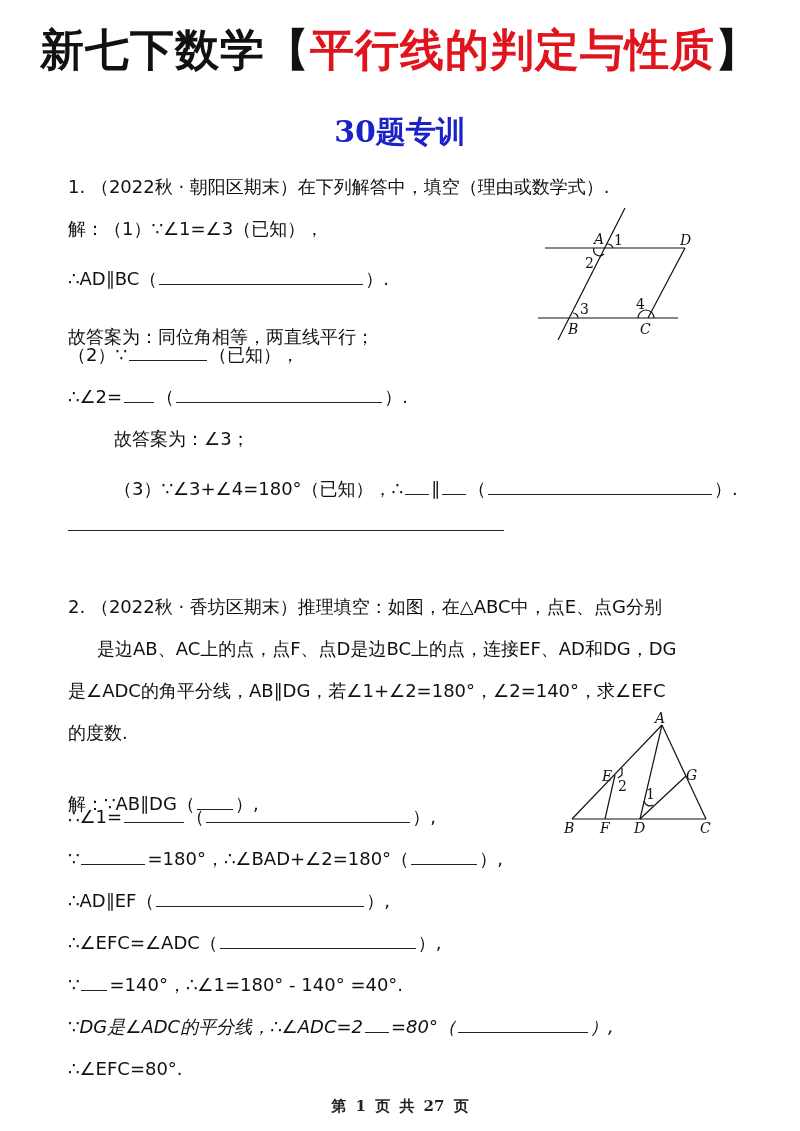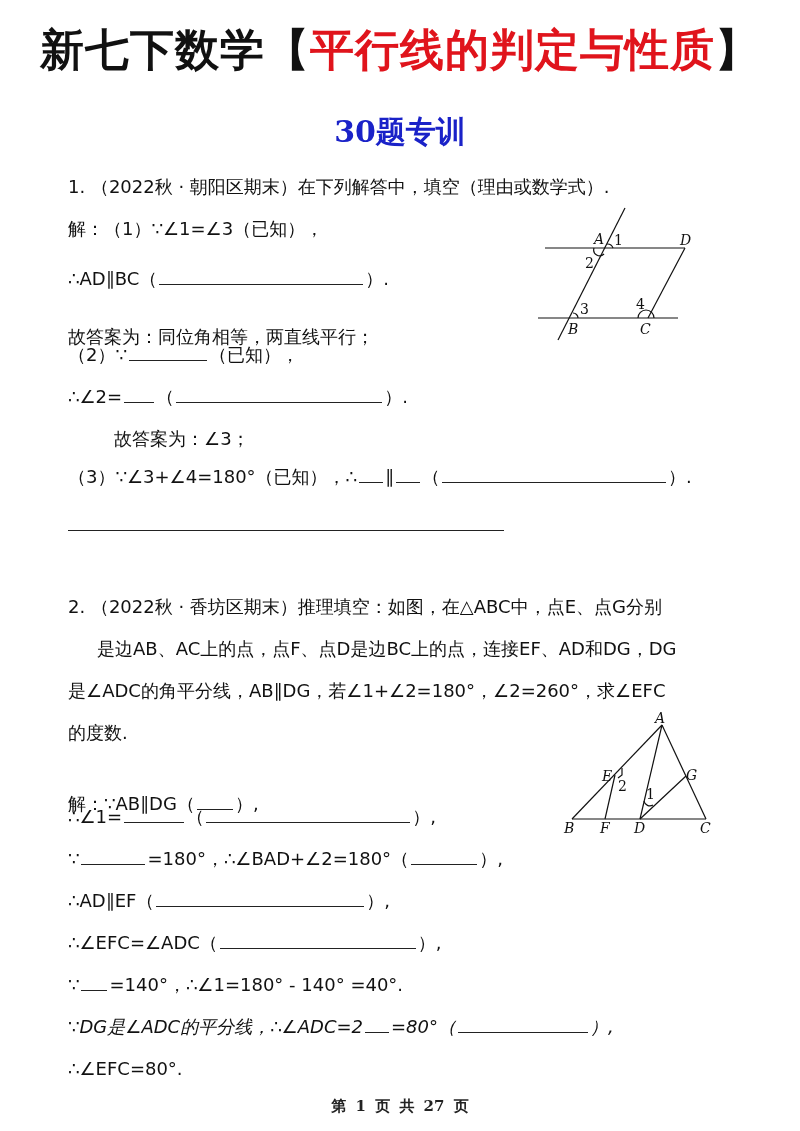--- a/index.html
+++ b/index.html
@@ -35,21 +35,21 @@
   <span>∴AD∥BC（</span><span class="blank" style="width:204px;"></span><span>）.</span>
 </div>
 <div class="line" style="top:300px;margin-top:24px;">故答案为：同位角相等，两直线平行；</div>
 <div class="line" style="top:342px;">
   <span>（2）∵</span><span class="blank" style="width:78px;"></span><span>（已知），</span>
 </div>
 <div class="line" style="top:384px;">
   <span>∴∠2=</span><span class="blank" style="width:30px;"></span><span>（</span><span class="blank" style="width:206px;"></span><span>）.</span>
 </div>
 <div class="line" style="top:426px;margin-left:46px;">故答案为：∠3；</div>
-<div class="line" style="top:464px;">
+<div class="line" style="top:476px;margin-left:46px;">
   <span>（3）∵∠3+∠4=180°（已知），∴</span><span class="blank" style="width:24px;"></span><span>∥</span><span class="blank" style="width:24px;"></span><span>（</span><span class="blank" style="width:224px;"></span><span>）.</span>
 </div>
 <div class="longrule"></div>
 
 <svg class="figure" style="left:530px; top:200px;" width="180" height="150" viewBox="0 0 180 150">
   <g stroke="#111" stroke-width="1.2" fill="none">
     <line x1="15" y1="48" x2="155" y2="48"></line>
     <line x1="8" y1="118" x2="148" y2="118"></line>
     <line x1="95" y1="8" x2="28" y2="140"></line>
     <line x1="155" y1="48" x2="118" y2="118"></line>
@@ -63,21 +63,21 @@
   <text x="150" y="45">D</text>
   <text x="55" y="68" style="font-style:normal">2</text>
   <text x="50" y="114" style="font-style:normal">3</text>
   <text x="106" y="109" style="font-style:normal">4</text>
   <text x="38" y="134">B</text>
   <text x="110" y="134">C</text>
 </svg>
 
 <div class="line" style="top:594px;">2. （2022秋 · 香坊区期末）推理填空：如图，在△ABC中，点E、点G分别</div>
 <div class="line" style="top:636px;margin-left:29px;">是边AB、AC上的点，点F、点D是边BC上的点，连接EF、AD和DG，DG</div>
-<div class="line" style="top:678px;">是∠ADC的角平分线，AB∥DG，若∠1+∠2=180°，∠2=260°，求∠EFC</div>
+<div class="line" style="top:678px;">是∠ADC的角平分线，AB∥DG，若∠1+∠2=180°，∠2=140°，求∠EFC</div>
 <div class="line" style="top:720px;">的度数.</div>
 
 <div class="line" style="top:762px;margin-top:29px;">
   <span>解：∵AB∥DG（</span><span class="blank" style="width:36px;"></span><span>）,</span>
 </div>
 <div class="line" style="top:804px;">
   <span>∴∠1=</span><span class="blank" style="width:60px;"></span><span>（</span><span class="blank" style="width:204px;"></span><span>）,</span>
 </div>
 <div class="line" style="top:846px;text-align:center;">
   <span>∵</span><span class="blank" style="width:64px;"></span><span>=180°，∴∠BAD+∠2=180°（</span><span class="blank" style="width:66px;"></span><span>）,</span>

